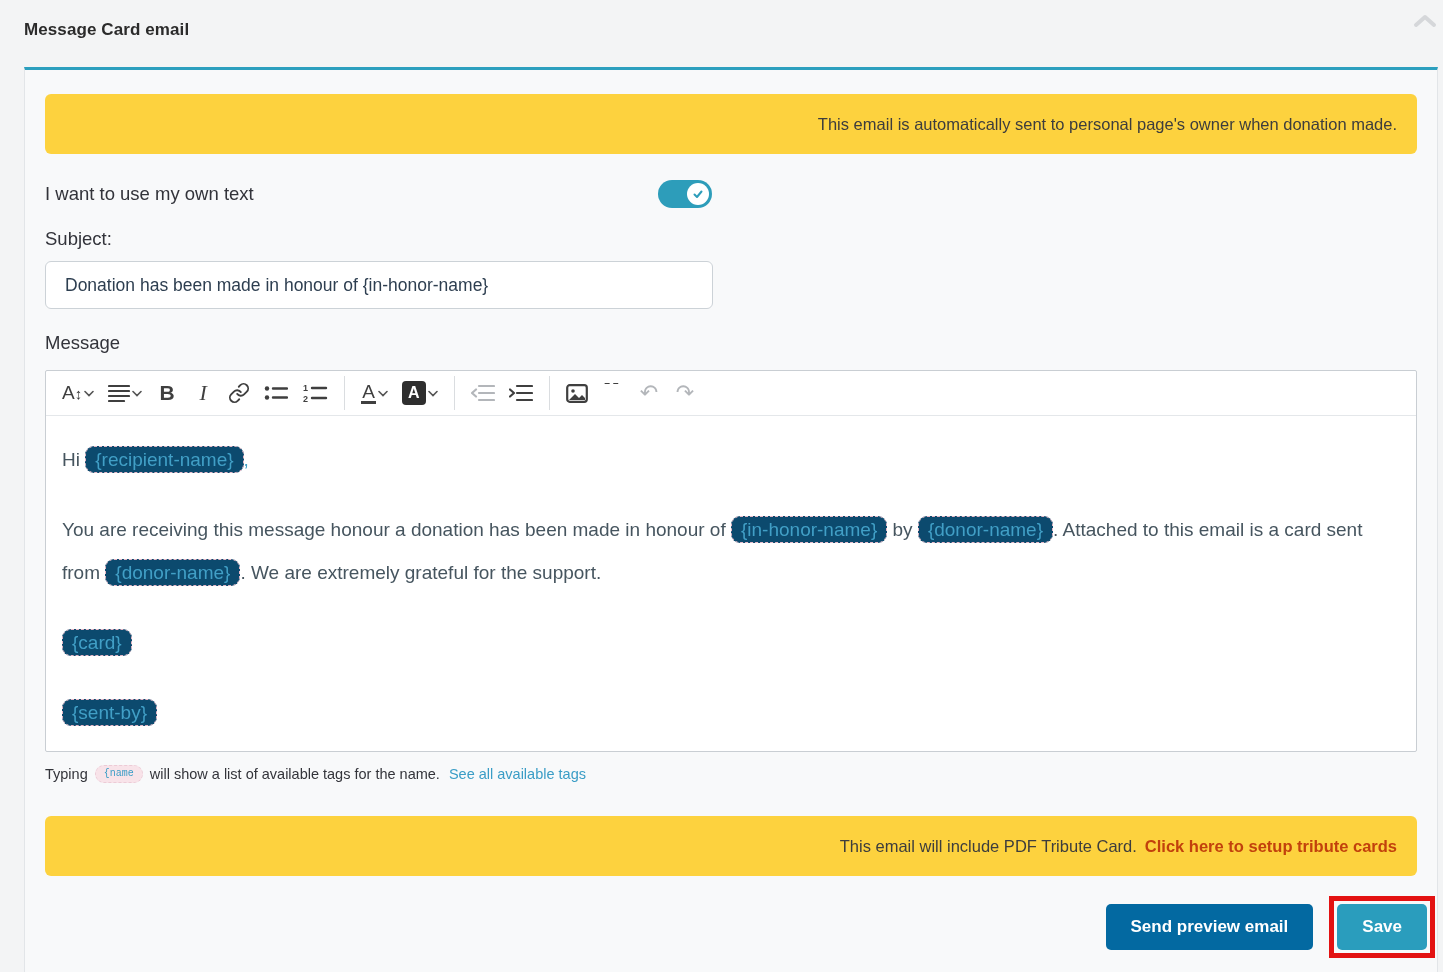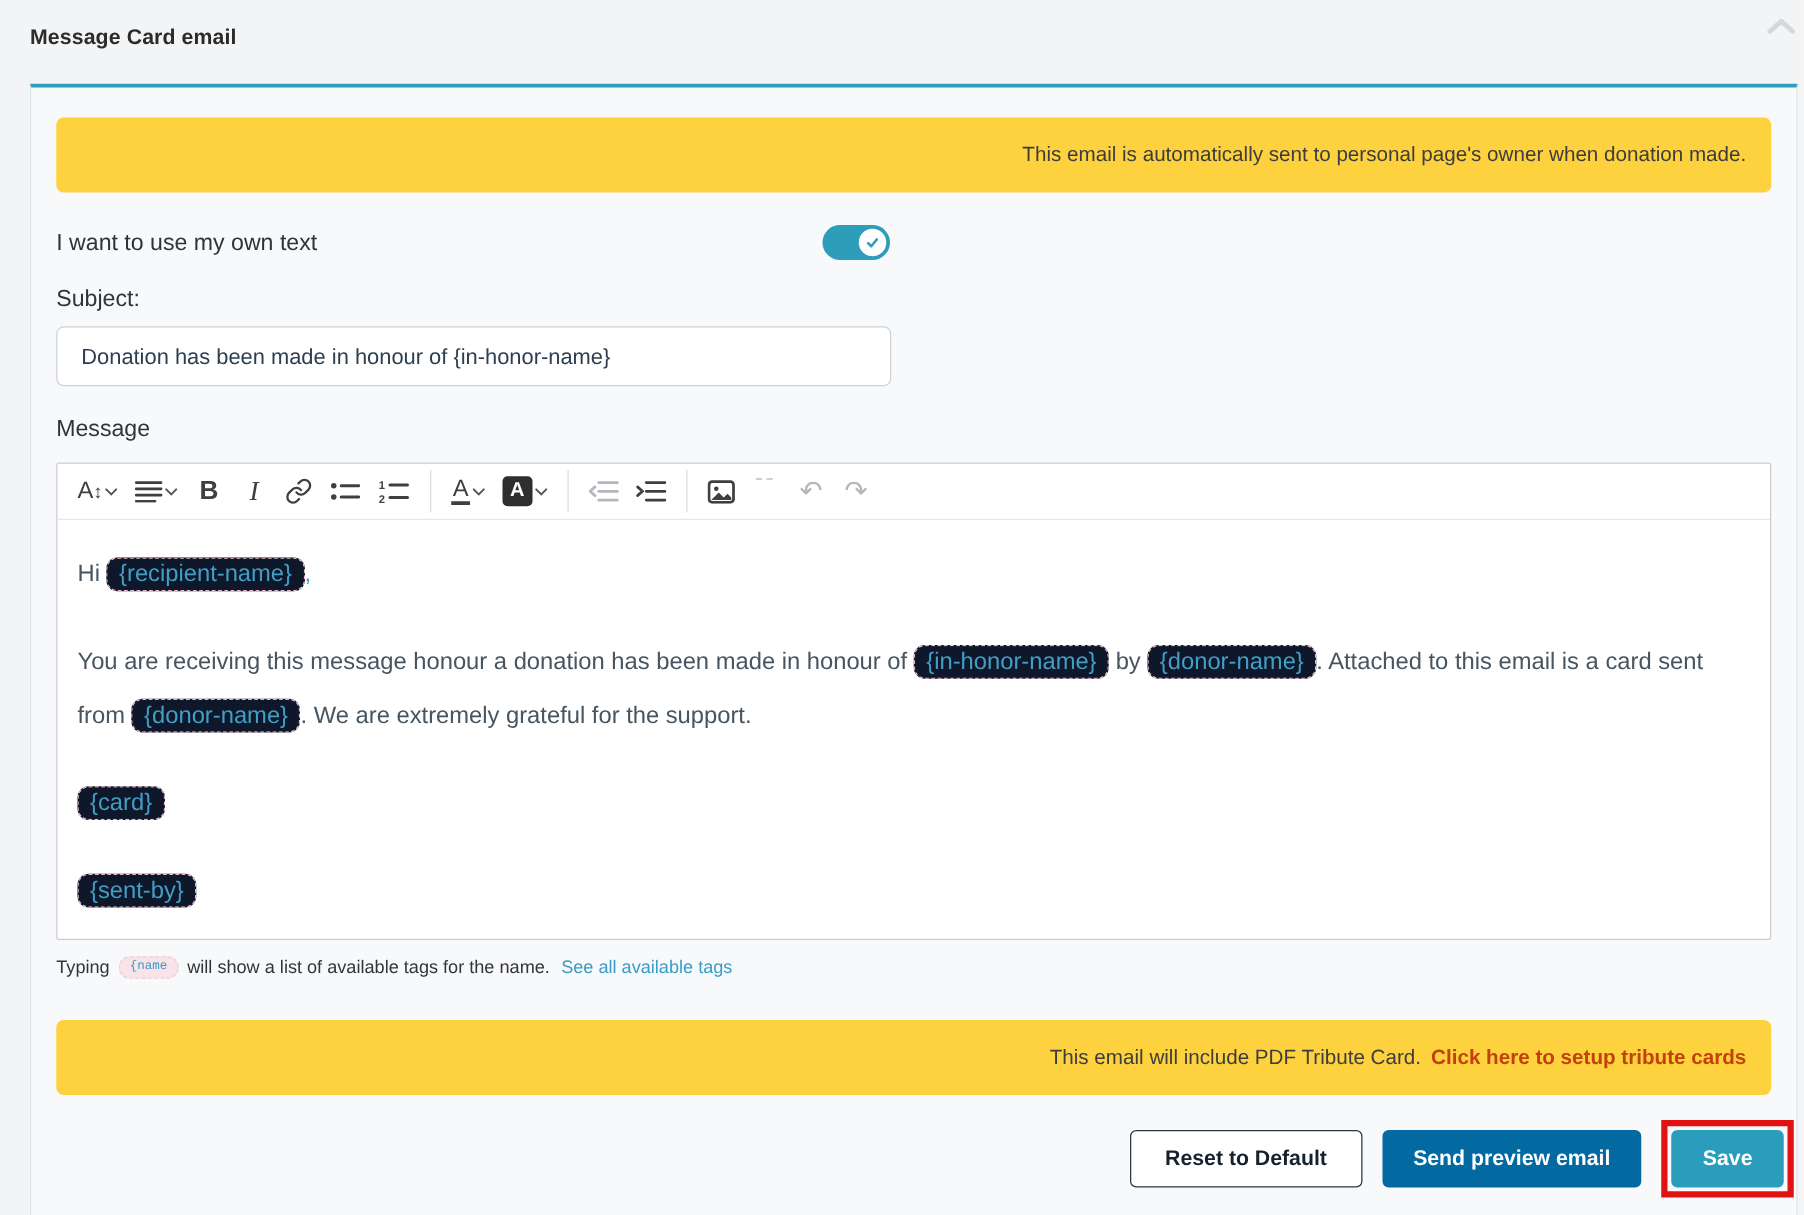--- a/index.html
+++ b/index.html
@@ -107,21 +107,21 @@
 
   .editor-content {
     height: 335px;
     padding: 22px 16px 0 16px;
     font-size: 19px;
     color: #46555f;
     cursor: text;
   }
   .editor-content p { line-height: 43px; margin-bottom: 27px; }
   .tag {
-    background: #0f172a;
+    background: #0c4a6e;
     border: 1px dashed #e7b9c8;
     border-radius: 9px;
     padding: 2px 9px;
     color: #419fc6;
     white-space: nowrap;
   }
   .teal-text { color: #419fc6; }
 
   .hint-row {
     margin-top: 13px;
@@ -359,20 +359,19 @@
     <span>will show a list of available tags for the name.</span>
     <a class="hint-link">See all available tags</a>
   </div>
 
   <div class="banner banner2">
     <span>This email will include PDF Tribute Card.</span>
     <a>Click here to setup tribute cards</a>
   </div>
 
   <div class="actions">
-    <button class="btn-reset">Reset to Default</button>
     <button class="btn-preview">Send preview email</button>
     <span class="save-highlight">
       <button class="btn-save">Save</button>
     </span>
   </div>
 
 </div>
 
 </body></html>

